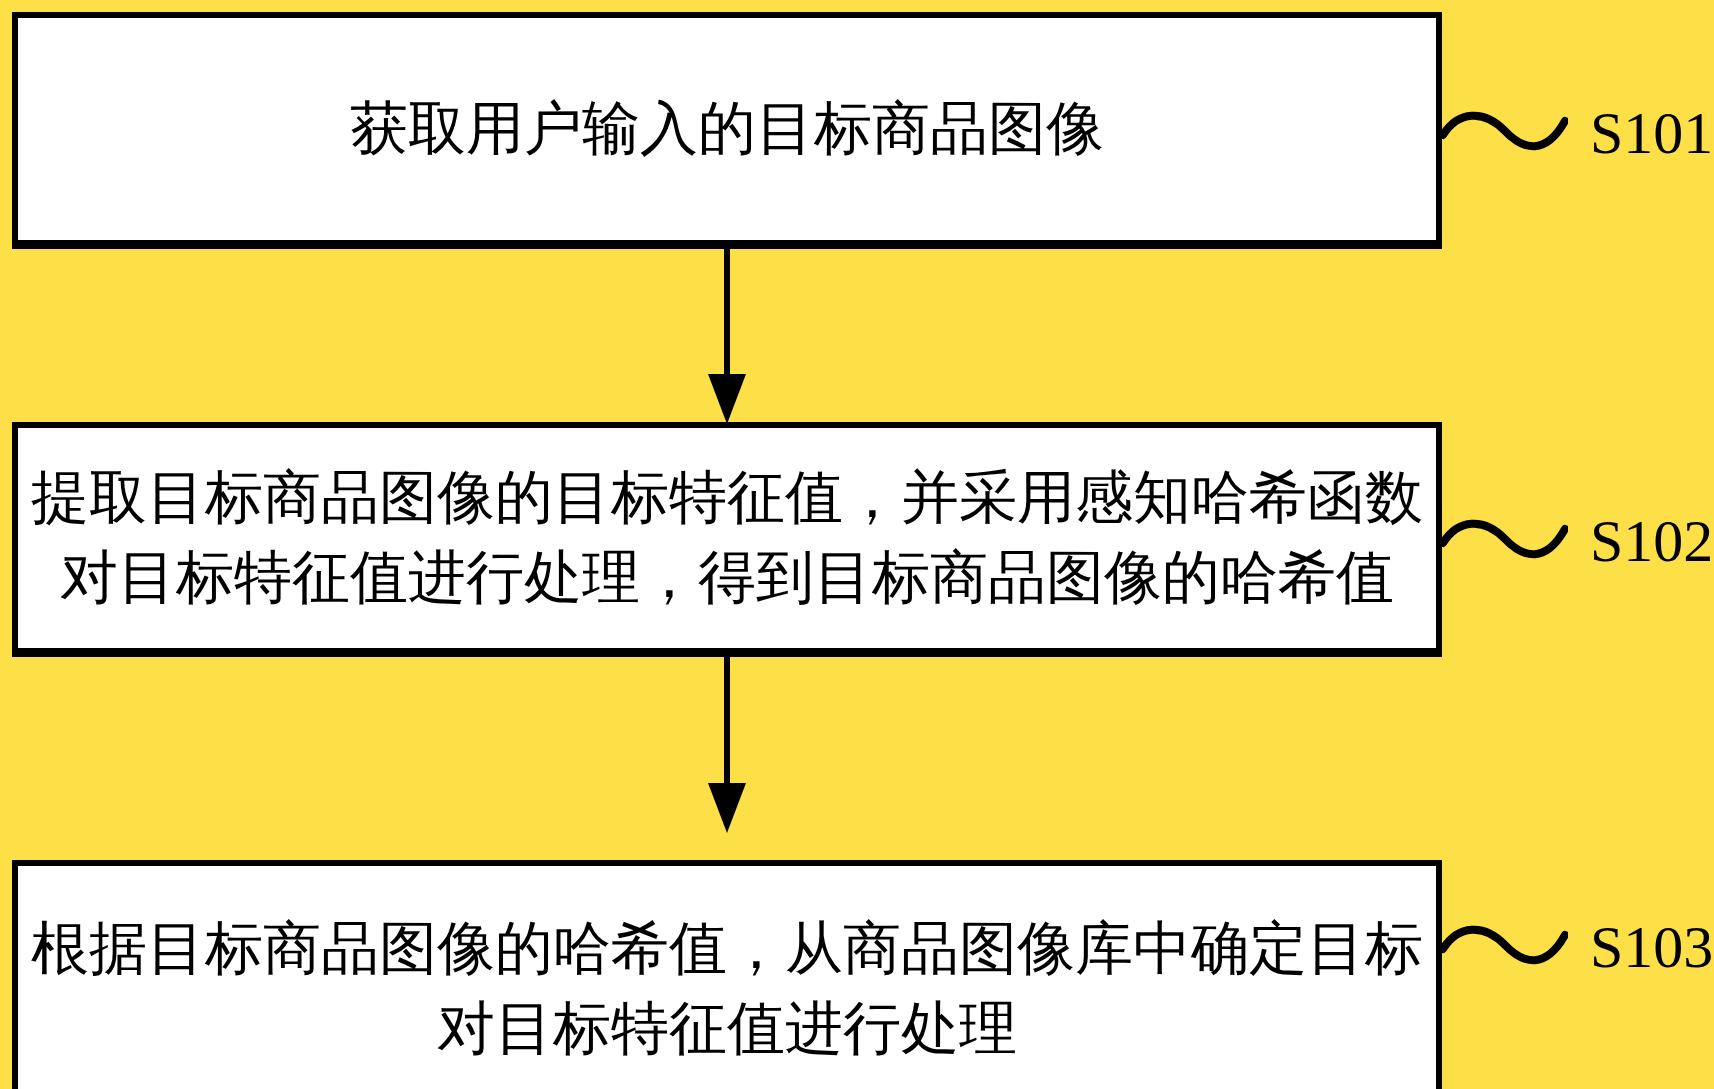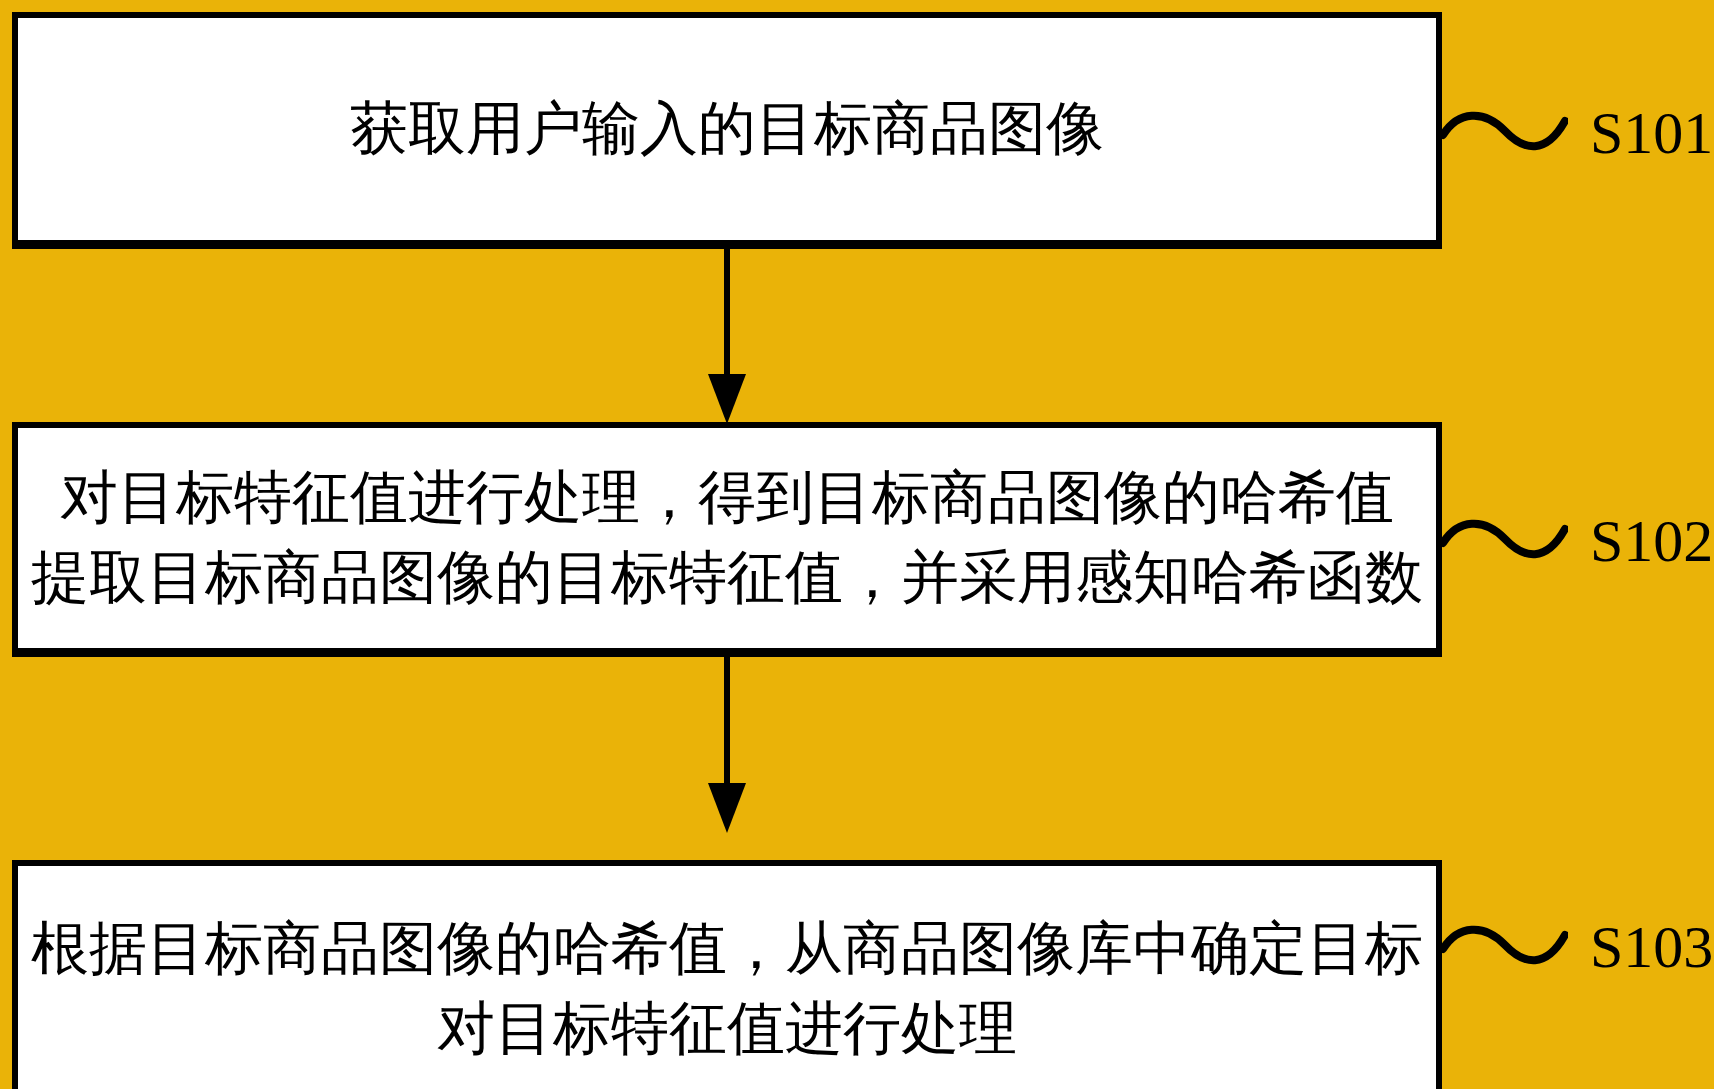--- a/index.html
+++ b/index.html
@@ -1,19 +1,19 @@
 <!DOCTYPE html>
 <html><head>
 <meta charset="utf-8">
 <style>
   html,body{margin:0;padding:0;background:#ffffff;}
   #canvas{
     position:relative;
     width:1714px;height:1089px;
-    background:#eab308;
+    background:#fde047;
     overflow:hidden;
     font-family:"Liberation Serif","DejaVu Serif",serif;
   }
   .flow-box{
     position:absolute;
     left:12px;
     width:1430px;
     box-sizing:border-box;
     background:#ffffff;
     border:6px solid #000000;
@@ -80,22 +80,22 @@
 <div id="canvas">
 
   <div class="flow-box" id="box-1">
     <div class="box-line">获取用户输入的目标商品图像</div>
   </div>
 
   <div class="arrow-line" id="arrow-1-line"></div>
   <div class="arrow-head" id="arrow-1-head"></div>
 
   <div class="flow-box" id="box-2">
+    <div class="box-line">提取目标商品图像的目标特征值，并采用感知哈希函数</div>
     <div class="box-line">对目标特征值进行处理，得到目标商品图像的哈希值</div>
-    <div class="box-line">提取目标商品图像的目标特征值，并采用感知哈希函数</div>
   </div>
 
   <div class="arrow-line" id="arrow-2-line"></div>
   <div class="arrow-head" id="arrow-2-head"></div>
 
   <div class="flow-box" id="box-3">
     <div class="box-line">根据目标商品图像的哈希值，从商品图像库中确定目标</div>
     <div class="box-line">对目标特征值进行处理</div>
   </div>
 

